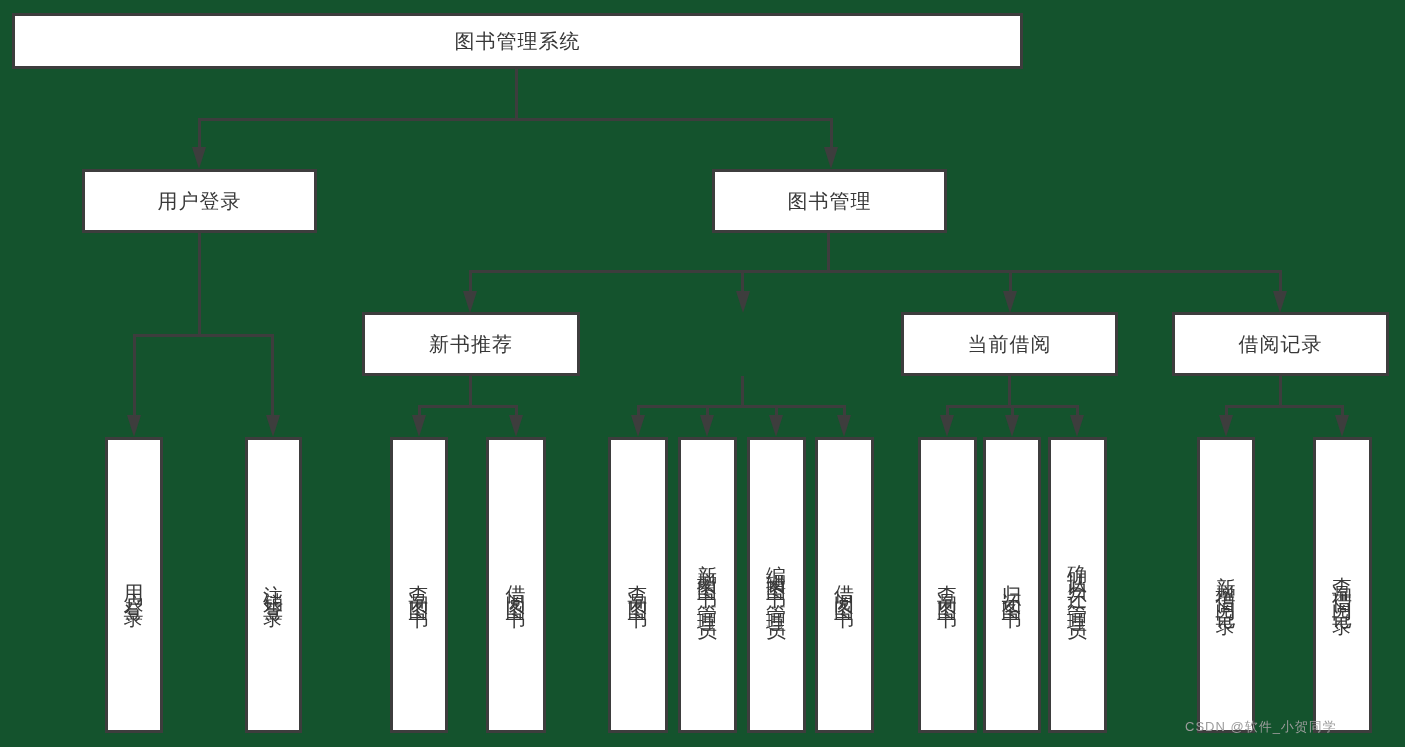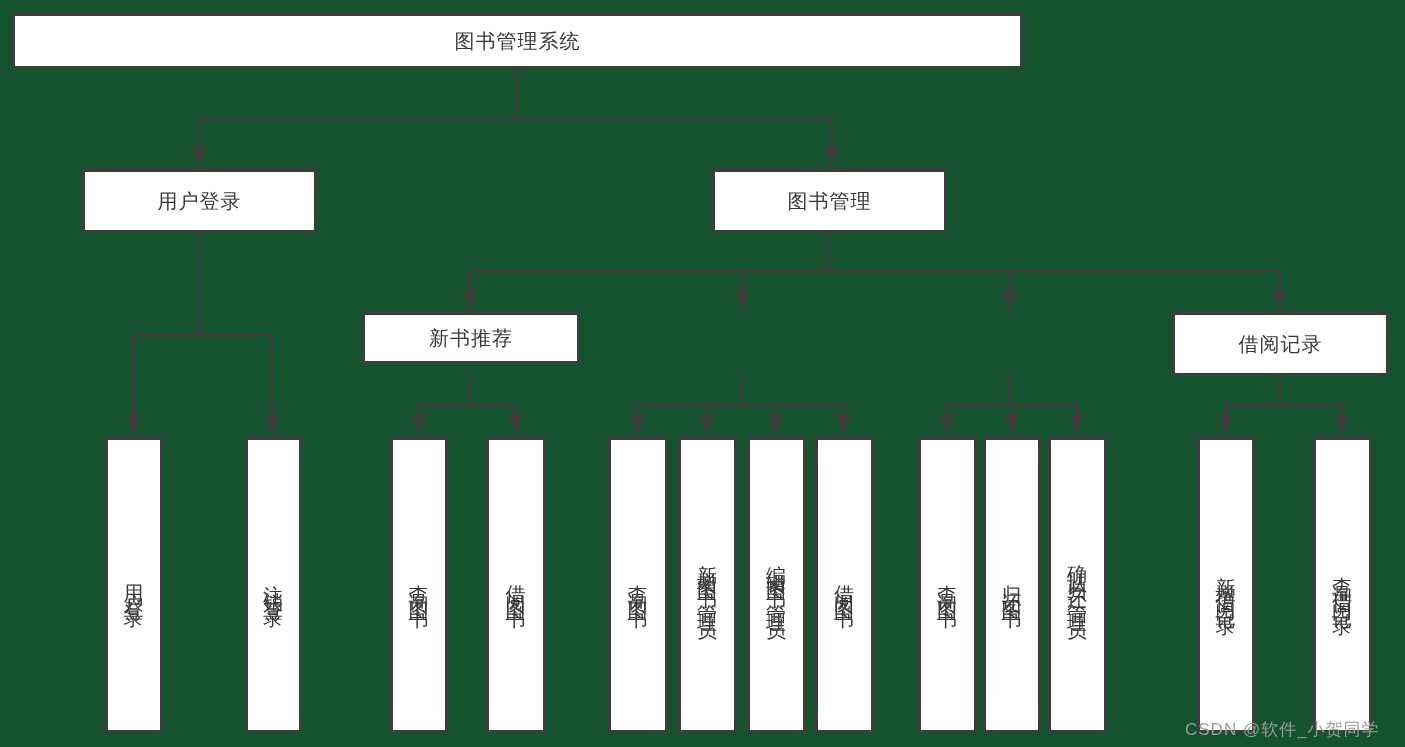--- a/index.html
+++ b/index.html
@@ -46,21 +46,21 @@
     position: absolute;
     width: 0; height: 0;
     border-left: 7px solid transparent;
     border-right: 7px solid transparent;
     border-top: 22px solid #3d3d3d;
   }
   
   .watermark {
     position: absolute;
     left: 1185px; top: 718px;
-    font-size: 17px;
+    font-size: 13px;
     color: #9c9c9c;
     letter-spacing: 1px;
     z-index: 10;
     white-space: nowrap;
   }
 </style>
 </head>
 <body>
 
 <div class="canvas">
@@ -94,22 +94,25 @@
   <div class="hline" style="left:469px; top:270px; width:813px;"></div>
   <div class="vline" style="left:469px;  top:270px; height:24px;"></div>
   <div class="vline" style="left:741px;  top:270px; height:24px;"></div>
   <div class="vline" style="left:1009px; top:270px; height:24px;"></div>
   <div class="vline" style="left:1279px; top:270px; height:24px;"></div>
   <div class="arrow" style="left:463px;  top:291px;"></div>
   <div class="arrow" style="left:736px;  top:291px;"></div>
   <div class="arrow" style="left:1003px; top:291px;"></div>
   <div class="arrow" style="left:1273px; top:291px;"></div>
 
-  <div class="node" style="left:362px; top:312px; width:218px; height:52px;">
+  <div class="node" style="left:362px; top:312px; width:218px; height:64px;">
     <span class="lbl">新书推荐</span>
+  </div>
+  <div class="node" style="left:901px; top:312px; width:217px; height:64px;">
+    <span class="lbl">当前借阅</span>
   </div>
   <div class="node" style="left:1172px; top:312px; width:217px; height:64px;">
     <span class="lbl">借阅记录</span>
   </div>
 
   <div class="vline" style="left:469px;  top:376px; height:31px;"></div>
   <div class="vline" style="left:741px;  top:376px; height:31px;"></div>
   <div class="vline" style="left:1008px; top:376px; height:31px;"></div>
   <div class="vline" style="left:1279px; top:376px; height:31px;"></div>
 

